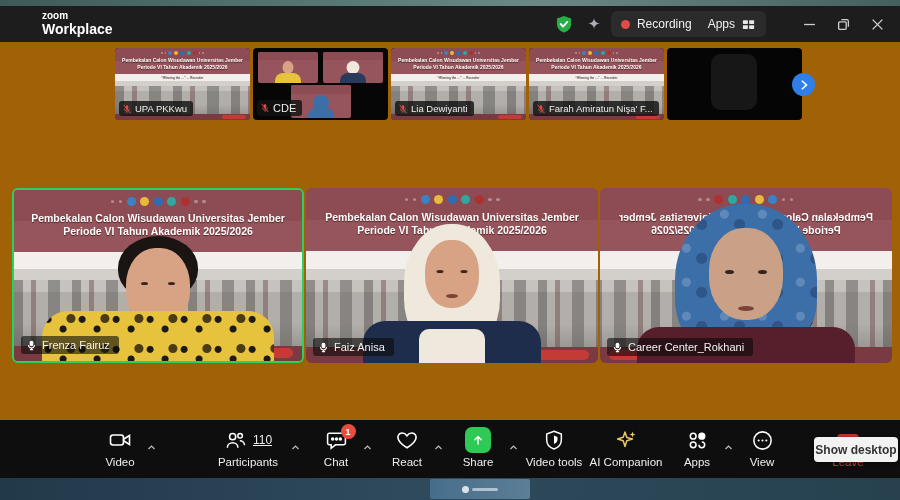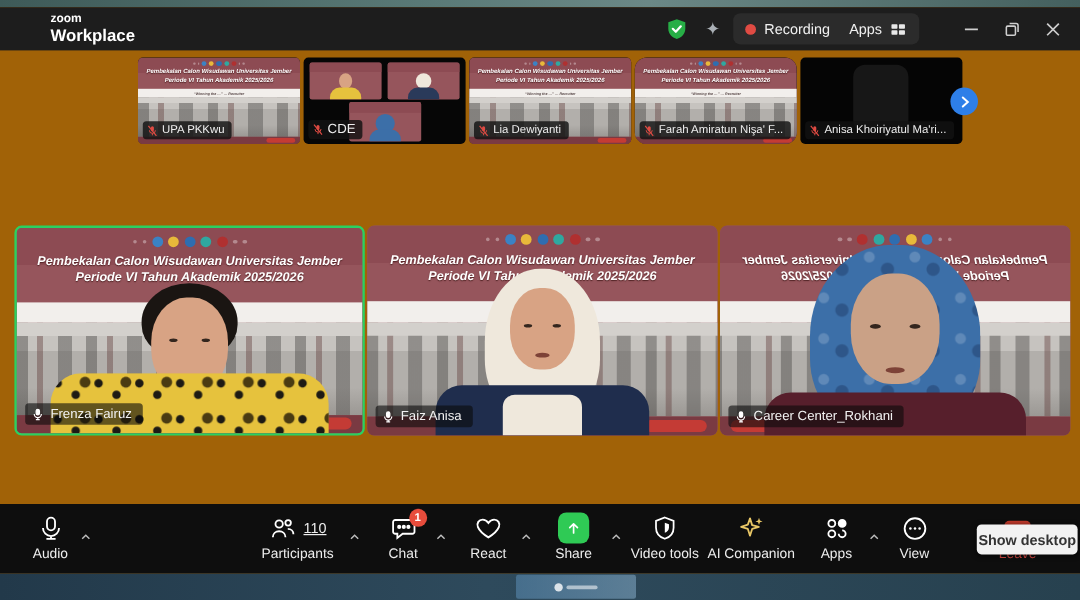--- a/index.html
+++ b/index.html
@@ -31,21 +31,21 @@
 
   
   .thumb{position:absolute;top:48px;width:135px;height:72px;border-radius:4px;overflow:hidden;background:#050505;}
   .thumb-name{position:absolute;left:4px;bottom:4px;max-width:126px;background:rgba(18,18,18,.82);border-radius:3px;
     padding:2px 6px 2px 3px;display:flex;align-items:center;gap:3px;color:#eee;font-size:9.5px;white-space:nowrap;overflow:hidden;}
   .avatar-sq{position:absolute;left:44px;top:6px;width:46px;height:56px;border-radius:10px;background:#171717;}
   .next-btn{position:absolute;left:792px;top:73px;width:23px;height:23px;border-radius:50%;background:#2e7fe8;
     display:flex;align-items:center;justify-content:center;color:#fff;font-size:12px;font-weight:bold;}
 
   
-  .vbg{position:absolute;inset:0;background:linear-gradient(#8d4b53 0 18%,#96555c 18% 60%,#8d4b53);font-style:italic;}
+  .vbg{position:absolute;inset:0;background:linear-gradient(#8d4b53 0 18%,#96555c 18% 60%,#8d4b53);}
   .vbg-logos{position:absolute;left:0;right:0;top:4%;display:flex;justify-content:center;align-items:center;gap:.45em;}
   .vbg-logos i{width:.9em;height:.9em;border-radius:50%;display:block;}
   .vbg-logos .d{width:.35em;height:.35em;background:rgba(255,255,255,.35);}
   .vbg-title{position:absolute;left:0;right:0;top:13%;text-align:center;color:#fff;font-weight:bold;
     text-shadow:0 1px 1px rgba(60,20,20,.8);line-height:1.25;}
   .vbg-strip{position:absolute;left:0;right:0;top:36%;height:10%;background:#f2efec;display:flex;align-items:center;justify-content:center;overflow:hidden;}
   .vbg-strip span{color:#5a4a4a;font-weight:bold;}
   .vbg-bld{position:absolute;left:0;right:0;top:46%;bottom:9%;
     background:
       linear-gradient(to bottom,#d3d0cc 0 14%,rgba(0,0,0,0) 14%),
@@ -248,21 +248,21 @@
     <div class="thumb-name">
       <svg width="10" height="10" viewBox="0 0 24 24">
           <rect x="9" y="3" width="6" height="10" rx="3" fill="#e04b43"></rect>
           <path d="M6 11a6 6 0 0 0 12 0M12 17v4" stroke="#e04b43" stroke-width="2" fill="none"></path>
           <line x1="4" y1="2" x2="20" y2="22" stroke="#e04b43" stroke-width="2.4"></line>
         </svg>
       <span>Lia Dewiyanti</span>
     </div>
   </div>
 
-  <div class="thumb" style="left:529px;border-radius:10px;">
+  <div class="thumb" style="left:529px;">
     <div class="vbg" style="font-size:4.5px;">
       <div class="vbg-logos">
           <i class="d"></i>
           <i class="d"></i>
           <i style="background:#3b82c4"></i>
           <i style="background:#e8b93a"></i>
           <i style="background:#2f6db0"></i>
           <i style="background:#2fa8a0"></i>
           <i style="background:#b03030"></i>
           <i class="d"></i>
@@ -285,28 +285,20 @@
           <rect x="9" y="3" width="6" height="10" rx="3" fill="#e04b43"></rect>
           <path d="M6 11a6 6 0 0 0 12 0M12 17v4" stroke="#e04b43" stroke-width="2" fill="none"></path>
           <line x1="4" y1="2" x2="20" y2="22" stroke="#e04b43" stroke-width="2.4"></line>
         </svg>
       <span>Farah Amiratun Nişa' F...</span>
     </div>
   </div>
 
   <div class="thumb" style="left:667px;">
     <div class="avatar-sq"></div>
-    <div class="thumb-name">
-      <svg width="10" height="10" viewBox="0 0 24 24">
-          <rect x="9" y="3" width="6" height="10" rx="3" fill="#e04b43"></rect>
-          <path d="M6 11a6 6 0 0 0 12 0M12 17v4" stroke="#e04b43" stroke-width="2" fill="none"></path>
-          <line x1="4" y1="2" x2="20" y2="22" stroke="#e04b43" stroke-width="2.4"></line>
-        </svg>
-      <span>Anisa Khoiriyatul Ma'ri...</span>
-    </div>
   </div>
 
   <div class="next-btn">
     <svg width="10" height="10" viewBox="0 0 12 12" fill="none" stroke="#fff" stroke-width="2" stroke-linecap="round">
         <path d="M4 1.5L9 6l-5 4.5"></path>
       </svg>
   </div>
 
   <div class="tiles">
 
@@ -439,35 +431,35 @@
             <rect x="9" y="2.5" width="6" height="10" rx="3" fill="#fff"></rect>
             <path d="M5.5 11a6.5 6.5 0 0 0 13 0M12 17.5V21M8.5 21h7"></path>
           </svg>
         <span>Career Center_Rokhani</span>
       </div>
     </div>
   </div>
 
   <div class="toolbar">
 
-    <div class="tbi" style="left:0px;">
-      <div class="ic">
-          <svg width="23" height="23" viewBox="0 0 24 24" fill="none" stroke="#fff" stroke-width="1.6">
-            <rect x="8.5" y="2.5" width="7" height="11" rx="3.5"></rect>
-            <path d="M5 11.5a7 7 0 0 0 14 0M12 18.5V21M8 21h8"></path>
-          </svg>
-        <span class="caret" style="right:8px;">
+
+    <div class="tbi" style="left:78px;">
+      <div class="ic">
+          <svg width="24" height="24" viewBox="0 0 24 24" fill="none" stroke="#fff" stroke-width="1.6">
+            <rect x="2.5" y="7" width="13" height="10" rx="2.5"></rect>
+            <path d="M15.5 11.2l6-3.7v9l-6-3.7z"></path>
+          </svg>
+        <span class="caret" style="right:6px;">
             <svg width="9" height="9" viewBox="0 0 12 12" fill="none" stroke="#bdbdbd" stroke-width="1.6">
               <path d="M2 8l4-4 4 4"></path>
             </svg>
           </span>
       </div>
-      <div class="lb">Audio</div>
-    </div>
-
+      <div class="lb">Video</div>
+    </div>
 
     <div class="tbi" style="left:200px;width:96px;">
       <div class="ic">
         <svg width="23" height="23" viewBox="0 0 24 24" fill="none" stroke="#fff" stroke-width="1.6">
             <circle cx="9" cy="8" r="3.2"></circle>
             <path d="M3.5 19.5c0-3.2 2.5-5.2 5.5-5.2s5.5 2 5.5 5.2"></path>
             <circle cx="16.8" cy="7" r="2.4"></circle>
             <path d="M16.5 12.3c2.8 0 4.9 1.9 4.9 4.7"></path>
           </svg>
         <span class="pcount">110</span>

